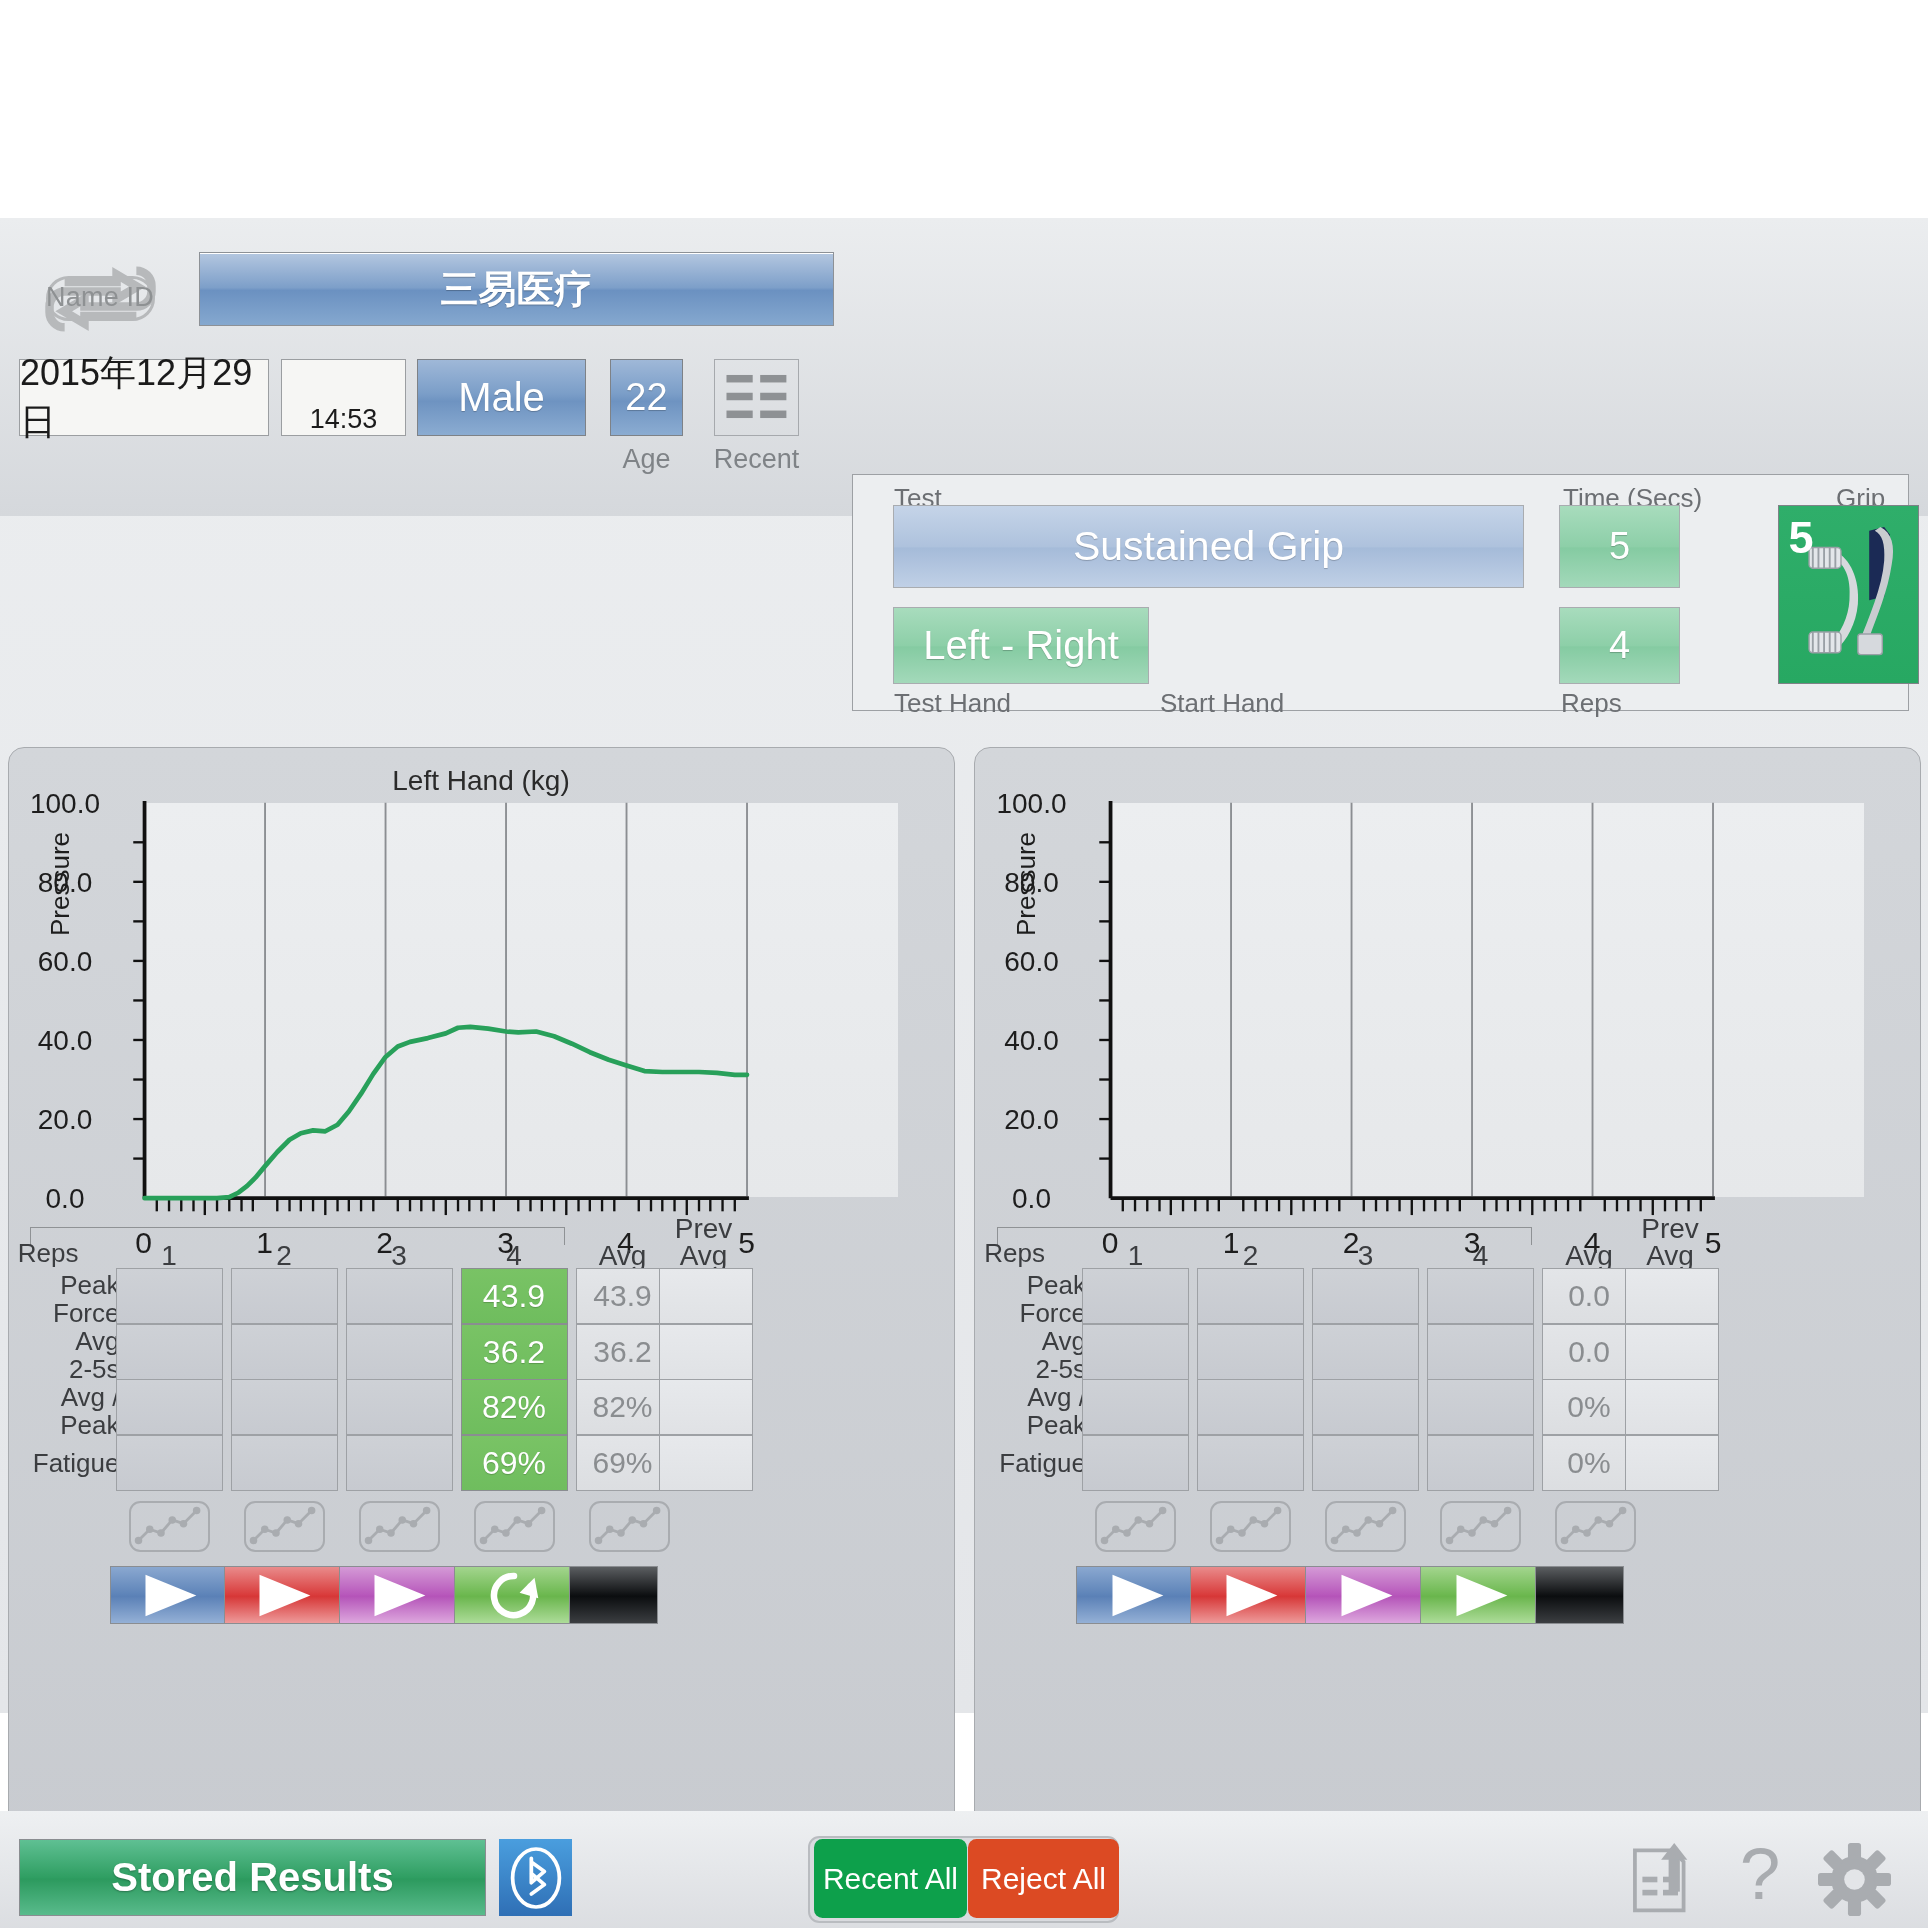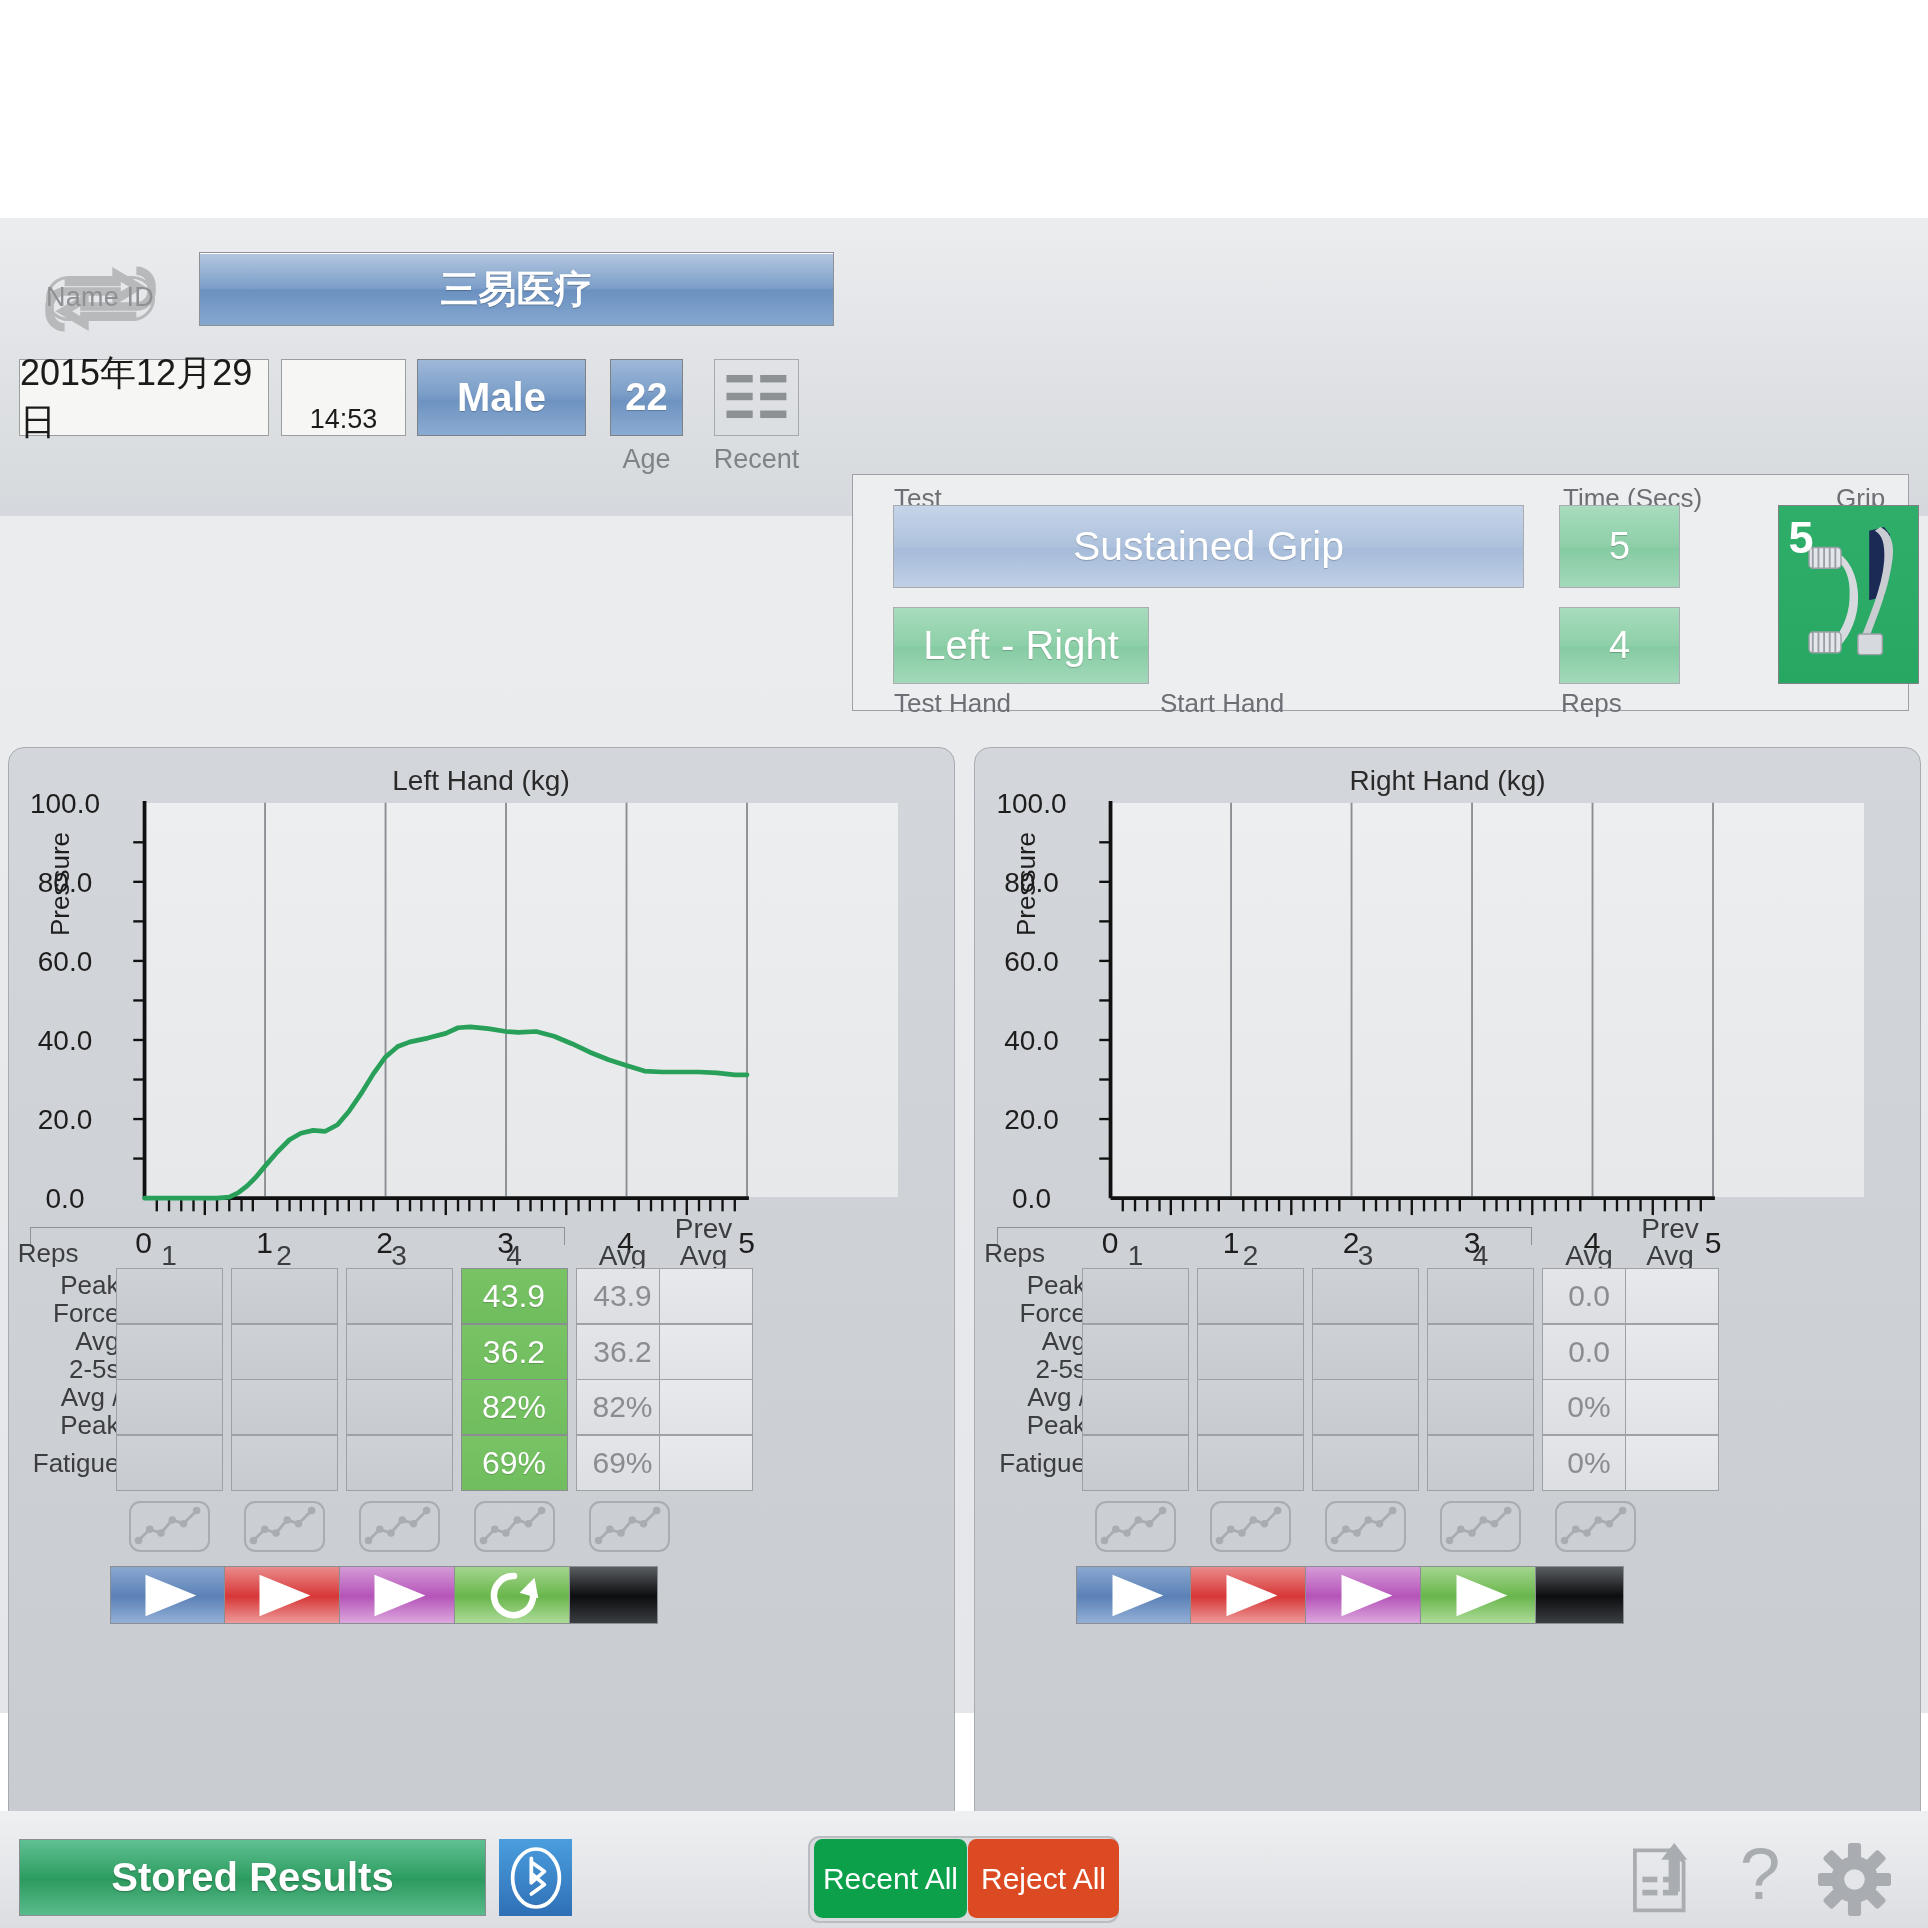--- a/index.html
+++ b/index.html
@@ -20,21 +20,21 @@
   .namebar span{color:#fff;font-size:38px;font-weight:bold;text-shadow:0 0.9px 0.9px rgba(0,0,0,.25);}
 
   .datefield{position:absolute;left:19px;top:141px;width:250px;height:77px;background:#f6f6f4;border:1.9px solid #9b9ea1;
     display:flex;align-items:center;justify-content:center;box-sizing:border-box;}
   .datefield span{font-size:36px;color:#1b1b1b;}
   .timefield{position:absolute;left:281px;top:141px;width:125px;height:77px;background:#f6f6f4;border:1.9px solid #9b9ea1;
     display:flex;align-items:flex-end;justify-content:center;box-sizing:border-box;}
   .timefield span{font-size:27px;color:#1b1b1b;}
   .bluebtn{border:1.9px solid #7e8287;box-sizing:border-box;
     background:linear-gradient(180deg,#9fb8d8 0%,#7b9ec8 45%,#6e93c1 55%,#8bacd2 100%);
-    display:flex;align-items:center;justify-content:center;color:#fff;font-size:40px;font-weight:bold;
+    display:flex;align-items:center;justify-content:center;color:#fff;font-size:40px;font-weight:normal;
     text-shadow:0 0.9px 0.9px rgba(0,0,0,.22);}
   .gender{position:absolute;left:417px;top:141px;width:169px;height:77px;}
   .age{position:absolute;left:610px;top:141px;width:73px;height:77px;font-size:38px;}
   .sublbl{position:absolute;font-size:27px;color:#7f8387;}
   .recentbox{position:absolute;left:714px;top:141px;width:85px;height:77px;border:1.9px solid #a6a9ad;box-sizing:border-box;}
 
   
   .testpanel{position:absolute;left:852px;top:256px;width:1057px;height:237px;
     background:#eceef0;border:1.9px solid #9da0a4;box-sizing:border-box;}
   .tp-lbl{position:absolute;font-size:26px;color:#6c6f73;}
@@ -411,21 +411,20 @@
         <svg width="56" height="51" viewBox="0 0 60 54">
           <path d="M30,6 A21,21 0 1 0 48,17" fill="none" stroke="#fff" stroke-width="7" stroke-linecap="round"></path>
           <polygon points="52,8 56,30 36,24" fill="#fff"></polygon>
         </svg>
       </div>
       <div class="actbtn b-black" style="left:547px;top:347px;width:89px;"></div>
     </div>
   </div>
 
   <div class="panel right">
-    <div class="chart-title">Right Hand (kg)</div>
 
     <div class="plotbg"></div>
     <svg class="chartsvg" style="position:absolute;left:0;top:0;" width="947" height="471" viewBox="0 0 1006 500">
       <g stroke="#8b8e92" stroke-width="2">
         <line x1="272" y1="58" x2="272" y2="476"></line>
         <line x1="400" y1="58" x2="400" y2="476"></line>
         <line x1="528" y1="58" x2="528" y2="476"></line>
         <line x1="656" y1="58" x2="656" y2="476"></line>
         <line x1="784" y1="58" x2="784" y2="476"></line>
       </g>

